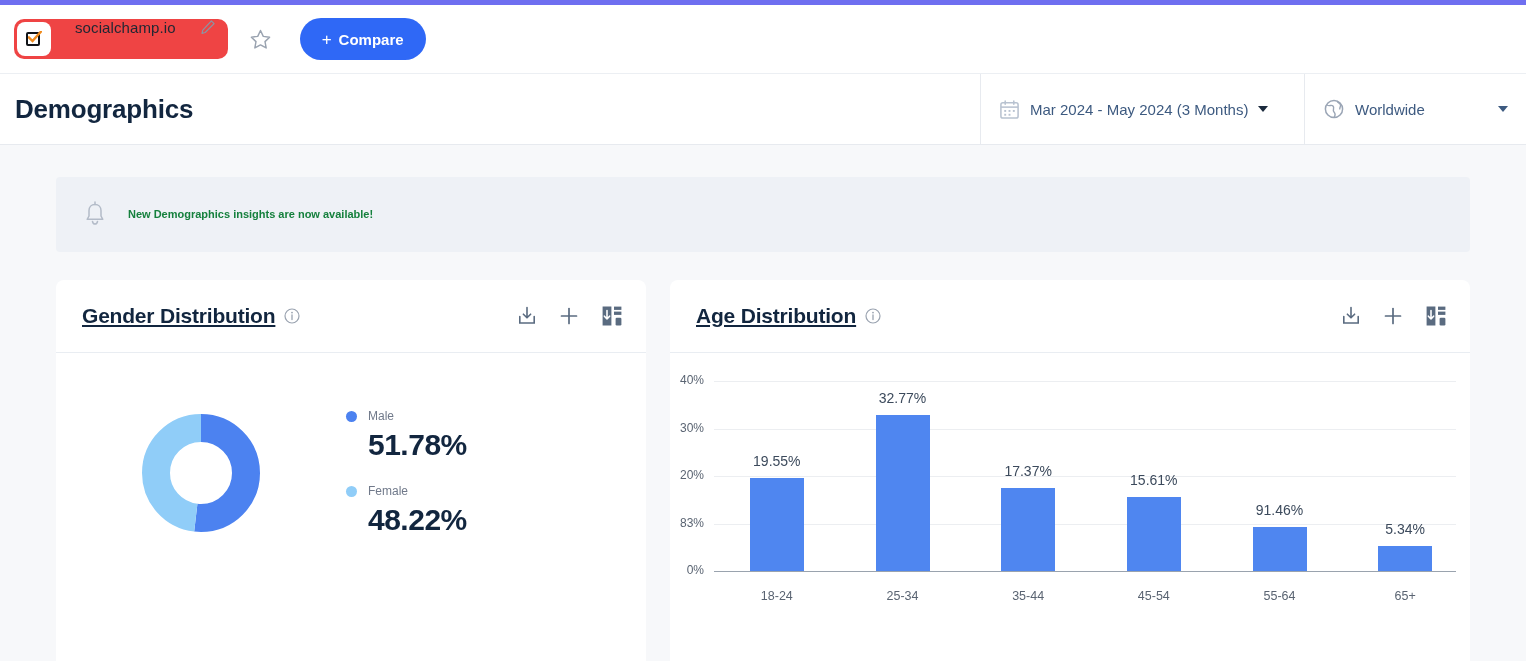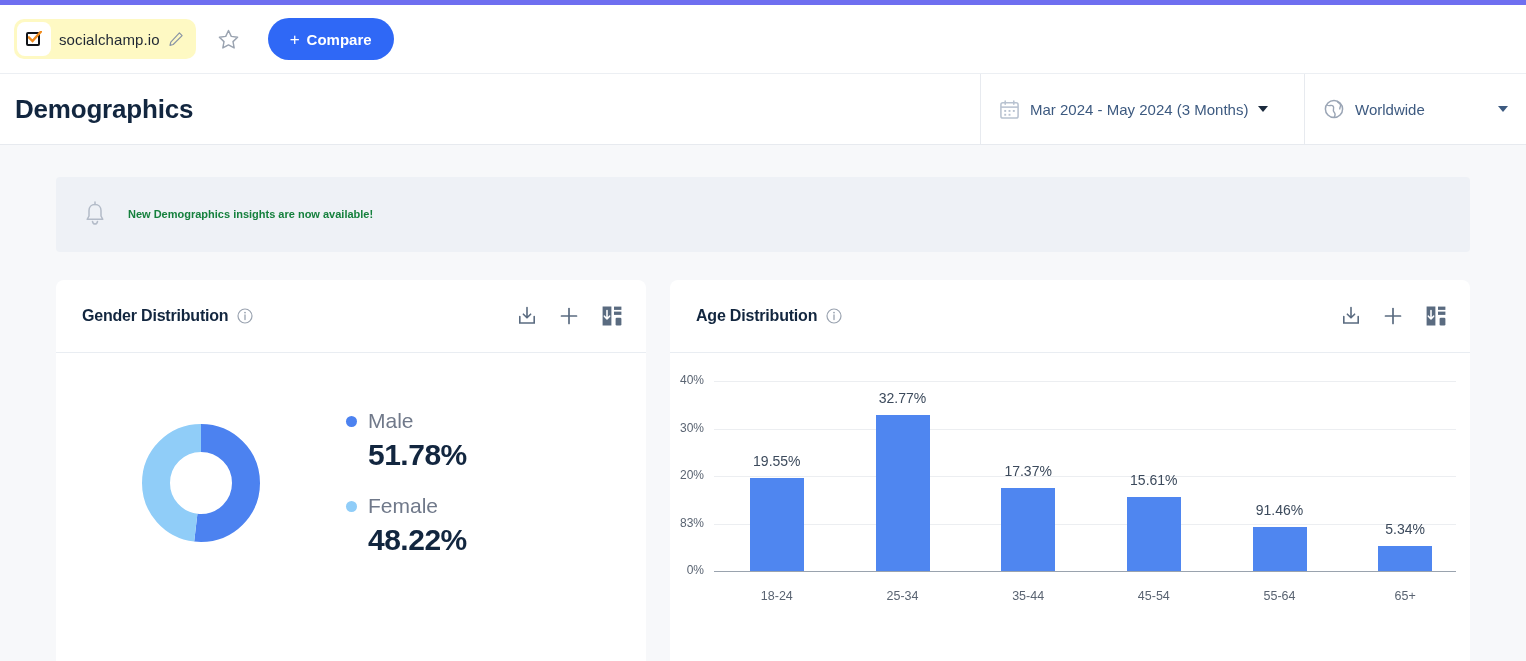--- a/index.html
+++ b/index.html
@@ -18,26 +18,26 @@
 
   
   .domain-bar {
     height: 68px; width: 100%;
     background: #ffffff;
     display: flex; align-items: center;
     padding: 0 14px;
     gap: 8px;
   }
   .domain-chip {
-    display: flex; align-items: center;
-    background: #fef9c3;
+    display: flex; 
+    background: #ef4444;
     border-radius: 10px;
     height: 40px;
     padding: 0 12px 0 0;
-    gap: 0;
+    gap: 16px;
   }
   .favicon-box {
     width: 34px; height: 34px;
     margin: 3px 8px 3px 3px;
     background: #ffffff;
     border-radius: 8px;
     display: flex; align-items: center; justify-content: center;
   }
   .favicon-glyph { position: relative; width: 18px; height: 18px; }
   .favicon-glyph .sq {
@@ -150,42 +150,43 @@
   }
   .card-gender { width: 590px; }
   .card-age { flex: 1; }
   .card-head {
     height: 73px;
     display: flex; align-items: center;
     padding: 0 22px 0 26px;
     border-bottom: 1px solid #e9edf2;
   }
   .card-title {
-    font-size: 16px; font-weight: bold; color: #12263f;
+    font-size: 21px; font-weight: bold; color: #12263f;
     letter-spacing: -.2px;
+    text-decoration: underline;
   }
   .info-icon { margin-left: 9px; display: block; }
   .head-spacer { flex: 1; }
   .head-icons { display: flex; align-items: center; gap: 20px; }
   .icon-btn {
     display: flex; align-items: center; justify-content: center;
     cursor: pointer; background: none; border: none; padding: 0;
   }
 
   
   .gender-body {
     display: flex; align-items: center;
     padding: 56px 0 0 0;
   }
   .donut-wrap { width: 290px; display: flex; justify-content: center; }
   .legend { display: flex; flex-direction: column; gap: 22px; }
   .legend-row { display: flex; flex-direction: column; }
   .legend-top { display: flex; align-items: center; gap: 11px; }
   .legend-dot { width: 11px; height: 11px; border-radius: 50%; }
-  .legend-name { font-size: 21px; color: #70798a; }
+  .legend-name { font-size: 12px; color: #70798a; }
   .legend-value {
     font-size: 30px; font-weight: bold; color: #12263f;
     margin-top: 5px; margin-left: 22px; letter-spacing: -.5px;
   }
 
   
   .age-body { position: relative; height: 312px; }
   .chart { position: absolute; left: 0; top: 0; right: 0; bottom: 0; }
   .y-label {
     position: absolute;

